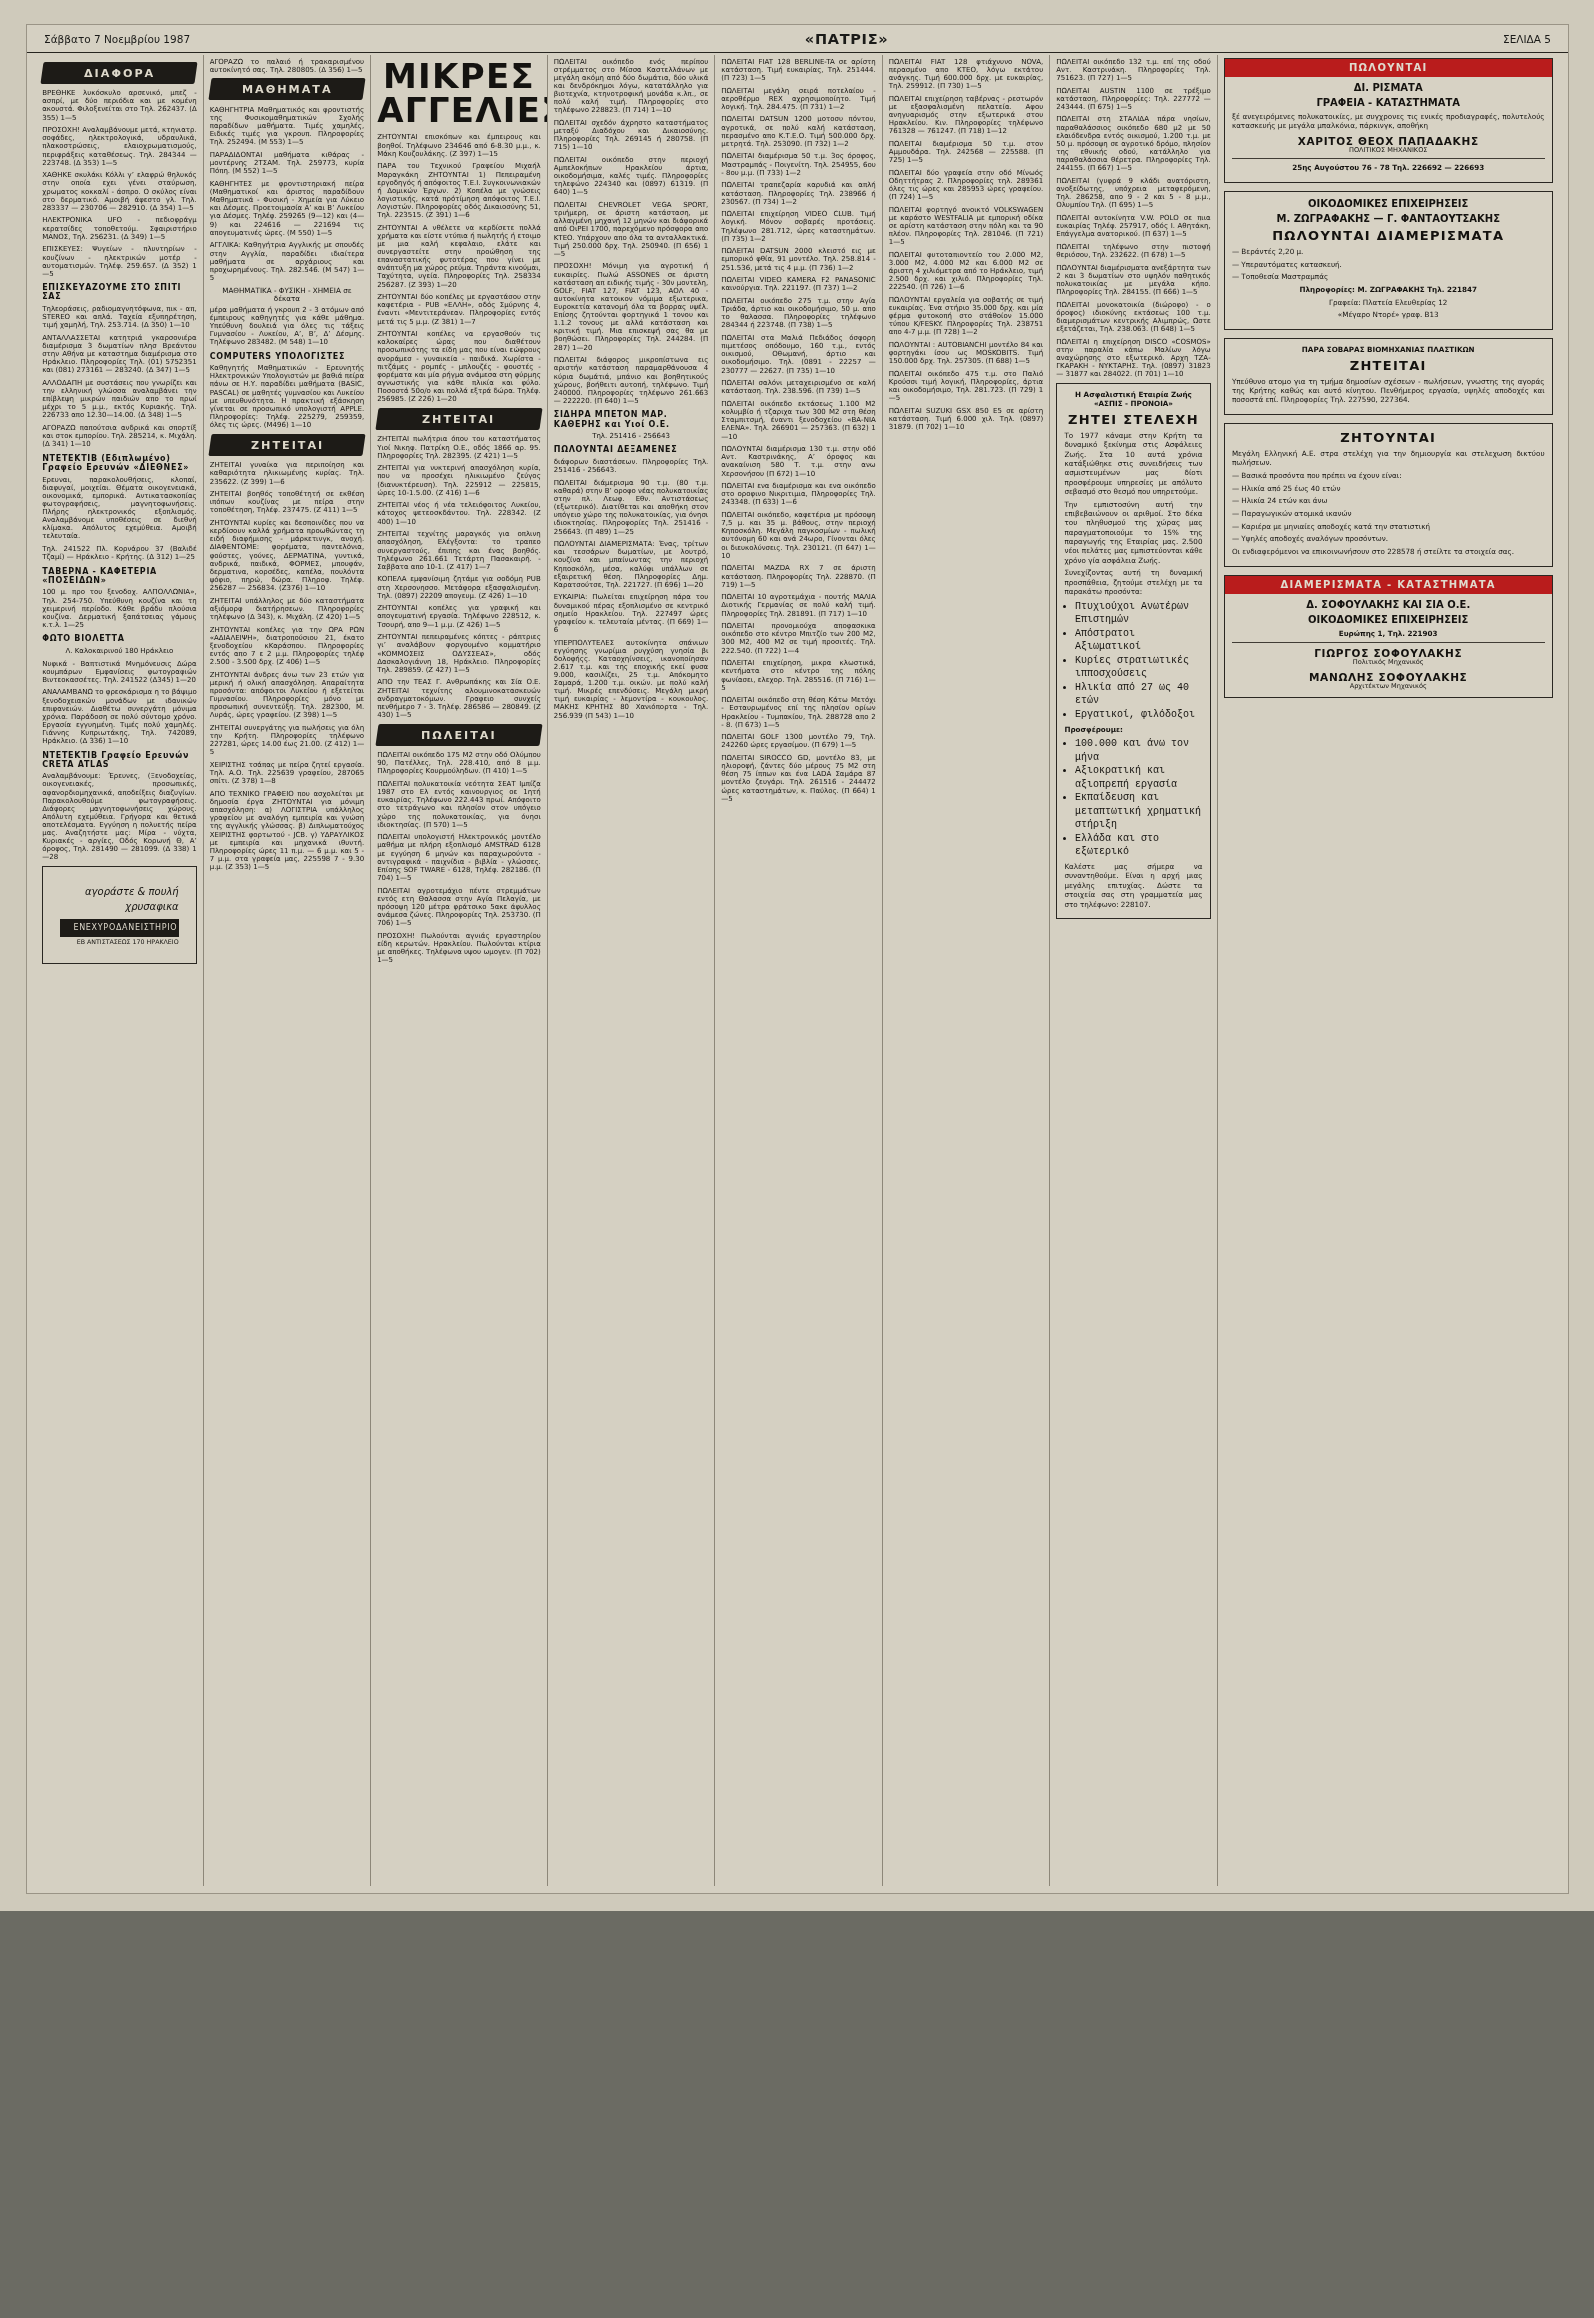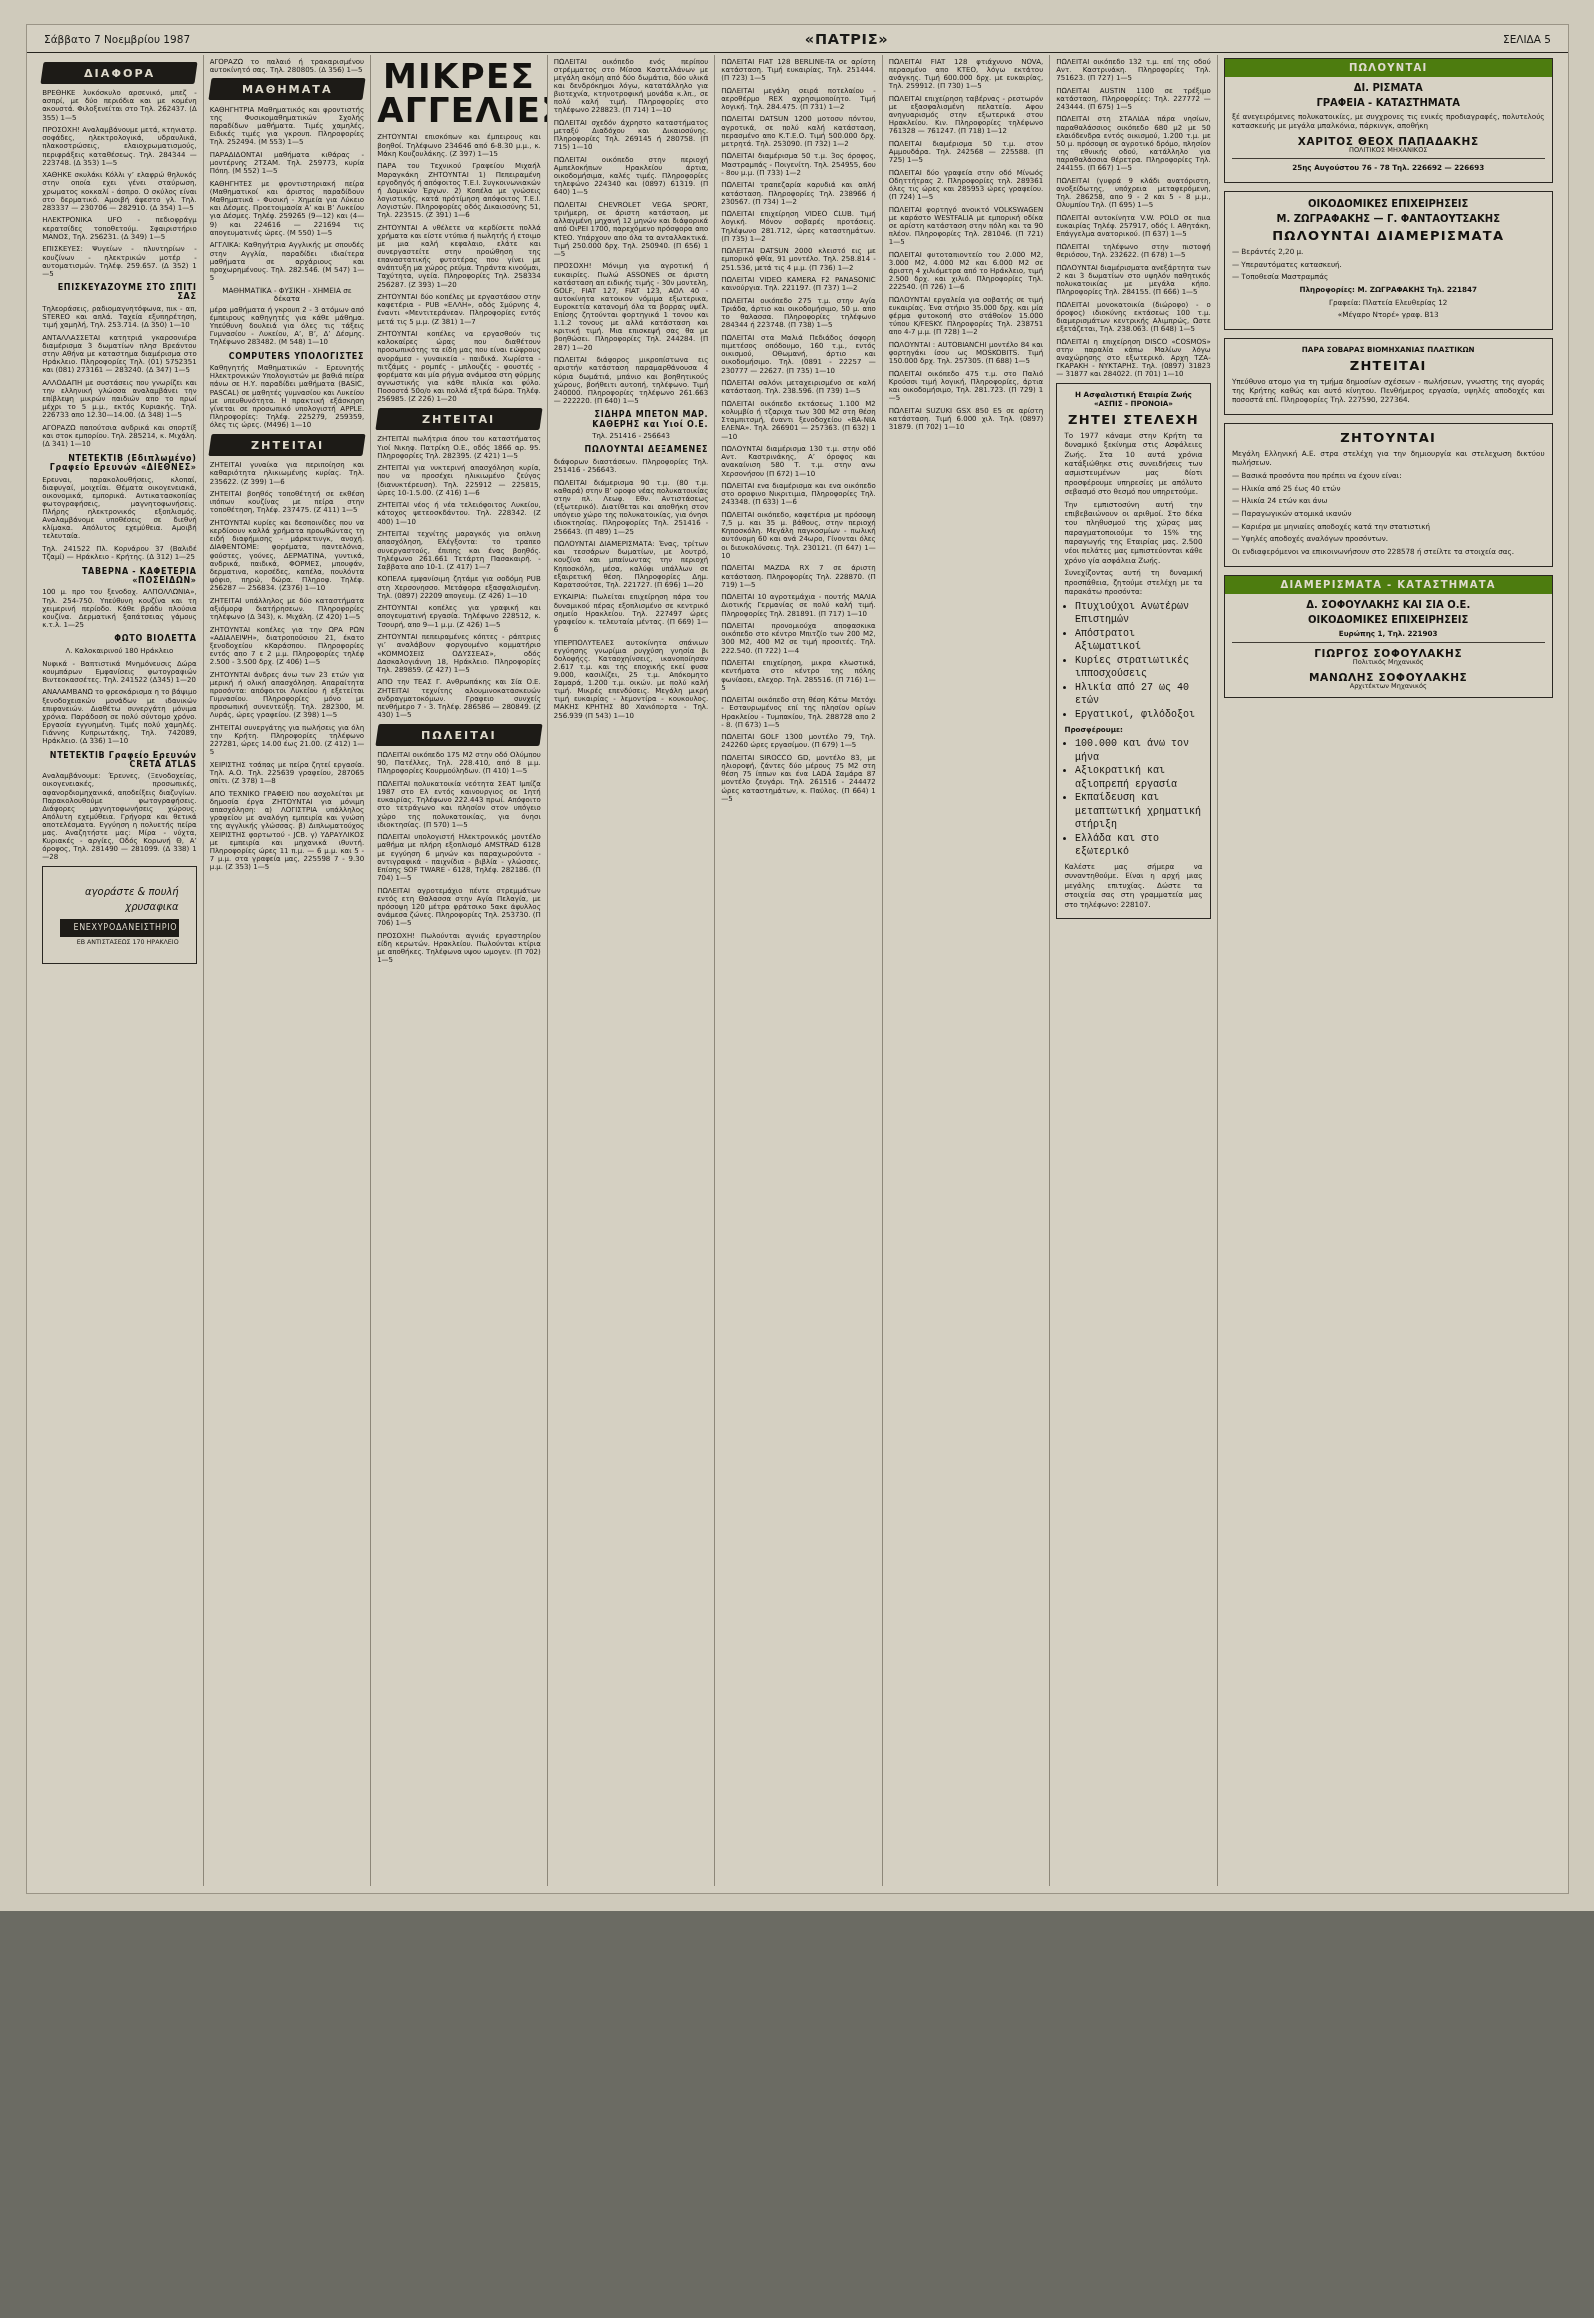--- a/index.html
+++ b/index.html
@@ -57,21 +57,21 @@
     background:#1d1b17;color:#ded9cb;
     text-align:center;font-weight:bold;
     letter-spacing:2px;
     padding:4.6px 0 4px 0;
     font-size:11.2px;
     border-radius:2px;
   }
   .banner.skew{transform:skewX(-8deg);}
   .banner.skew span{display:inline-block;transform:skewX(8deg);}
   .hdr{
-    text-align:right;font-weight:bold;font-size:8px;
+    text-align:left;font-weight:bold;font-size:8px;
     letter-spacing:0.7px;margin:5.3px 0 3.3px 0;
   }
   .hdr2{
     text-align:center;font-weight:normal;font-size:7.2px;
     margin:4px 0 2.6px 0;
   }
   .bigtitle{
     font-size:34px;font-weight:bold;letter-spacing:1.3px;
     text-align:center;line-height:1;margin:1.3px 0 6.6px 0;
     color:#141310;
@@ -83,21 +83,21 @@
   }
   .box h3{
     margin:0 0 4px 0;text-align:center;font-size:13px;letter-spacing:1.3px;
   }
   .box h4{margin:0 0 3.3px 0;text-align:center;font-size:10px;}
   .box p{margin:0 0 3.3px 0;font-size:7.2px;line-height:1.3;text-align:justify;}
   .box ul{margin:2px 0 3.3px 10.5px;padding:0;font-size:10px;line-height:1.35;font-family:Liberation Mono, monospace;}
   .box .center{text-align:center;}
   .box .small{font-size:6.6px;}
   .darkhdr{
-    background:#4d7c0f;color:#e0dbce;text-align:center;font-weight:bold;
+    background:#b91c1c;color:#e0dbce;text-align:center;font-weight:bold;
     letter-spacing:1.3px;padding:3.3px 0;margin:-6px -7.2px 5.3px -7.2px;font-size:10px;
   }
   .sig{text-align:center;font-size:8.6px;margin-top:4px;}
   .sig .nm{font-weight:bold;font-size:10.5px;letter-spacing:0.7px;}
   .boxline{border-top:0.7px solid #403c35;margin:4px 0;}
   .stamp{
     border:1.3px solid #2a2722;padding:17px;margin-bottom:8px;
     text-align:right;font-size:8.6px;line-height:1.5;
   }
   .stamp .t1{font-size:10px;font-style:italic;}

